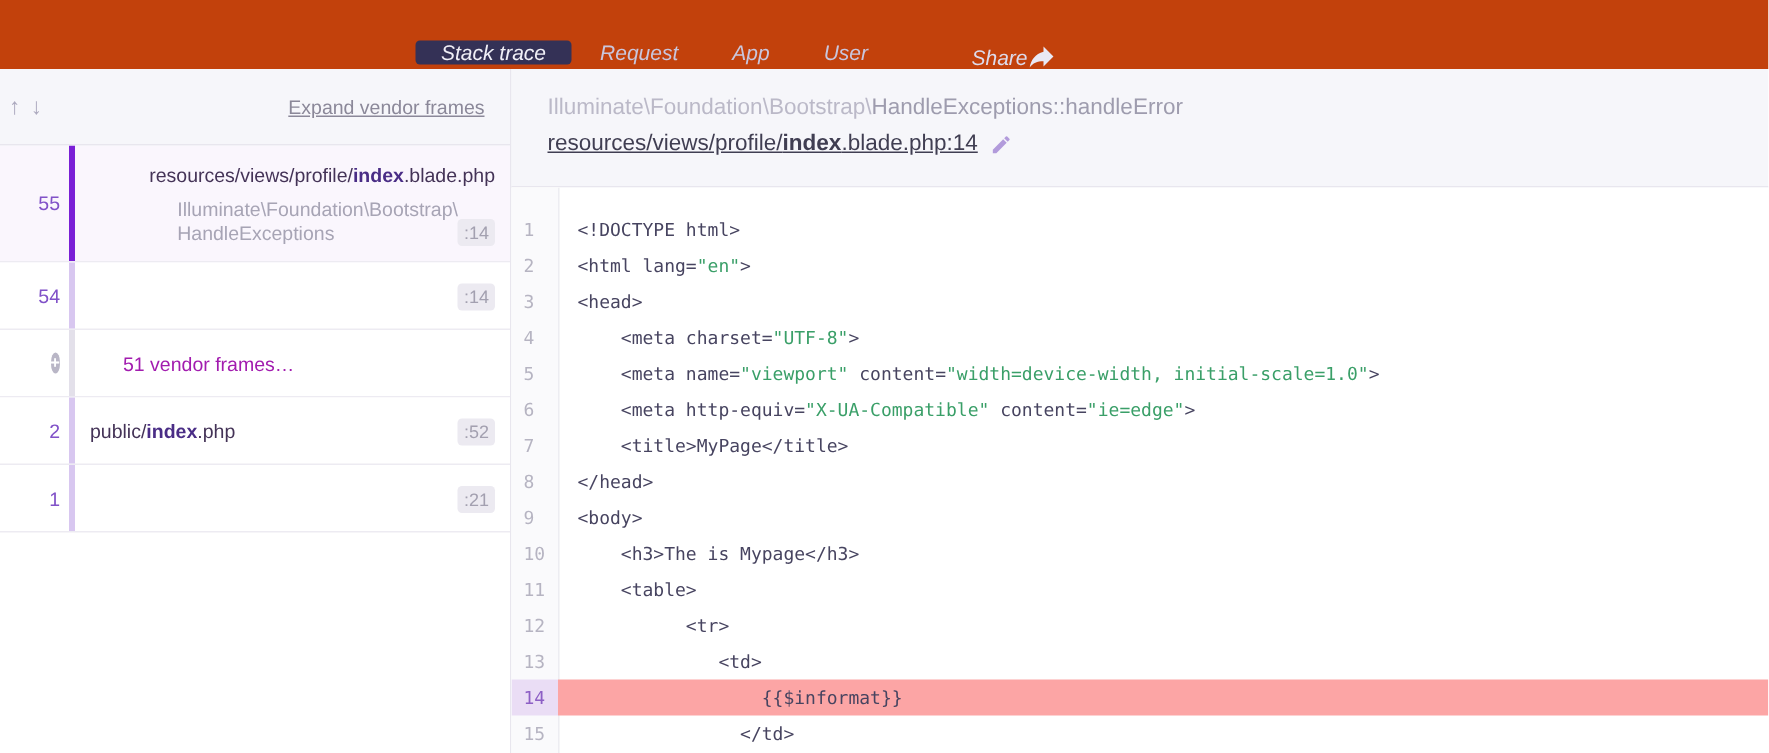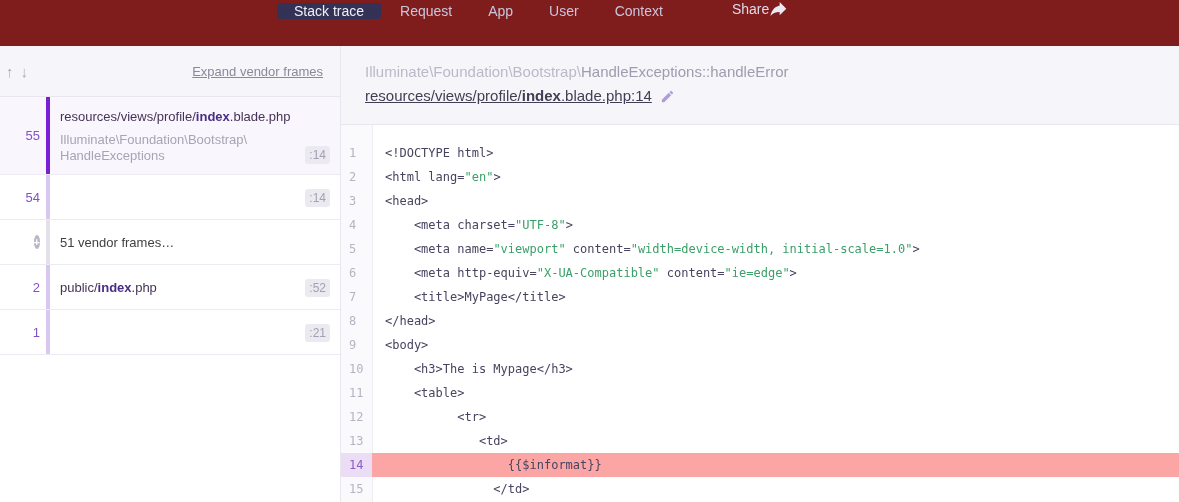--- a/index.html
+++ b/index.html
@@ -2,21 +2,21 @@
 <html><head>
 <meta charset="utf-8">
 <style>
   * { margin:0; padding:0; box-sizing:border-box; }
   html,body { width:1179px; height:502px; overflow:hidden; background:#fff;
               font-family:"Liberation Sans", sans-serif; }
 
   .app { width:1179px; height:502px; display:flex; flex-direction:column; }
 
   
-  .topnav { height:46px; flex:0 0 46px; background:#7f1d1d; display:flex; align-items:flex-start; }
+  .topnav { height:46px; flex:0 0 46px; background:#c2410c; display:flex; align-items:flex-end;font-style:italic; }
   .tabs { display:flex; margin-left:276px; align-items:stretch; }
   .tab { display:flex; align-items:center; padding:0 17px; margin:3px 1px;
          font-size:14px; color:#C9C6DD; cursor:pointer; border-radius:3px; }
   .tab.active { background:#343156; color:#F0EFF7; }
   .nav-divider { width:1px; background:#5E5B82; margin:8px 0 8px 25px; }
   .share-btn { display:flex; align-items:center; margin-left:25px;
                color:#DDDBEC; font-size:14px; cursor:pointer; }
   .share-btn svg { display:block; }
 
   
@@ -33,31 +33,31 @@
 
   .frames { flex:1; overflow:hidden; }
   .frame-row { display:flex; border-bottom:1px solid #EDEBF2; cursor:pointer; background:#fff; }
   .frame-row.selected { background:#FAF6FD; }
   .fnum { width:36px; flex:0 0 36px; text-align:right; padding-right:6px;
           display:flex; align-items:center; justify-content:flex-end;
           color:#8152C8; font-size:13px;padding-left:40px; }
   .fbar { width:4px; flex:0 0 4px; background:#D8C7F0; }
   .frame-row.selected .fbar { background:#7A1FD6; }
   .frame-row.vendor .fbar { background:#E3E0EA; }
-  .fbody { flex:1; padding:11px 10px 10px 10px; display:flex; flex-direction:column; justify-content:center; min-width:0; }
+  .fbody { flex:1; padding:11px 10px 10px 10px; display:flex; flex-direction:column; justify-content:center; min-width:0;align-items:flex-end; }
   .ftitle { font-size:13px; color:#443357; line-height:17px; }
   .ftitle b { font-weight:bold; color:#4A2D86; }
   .fsub { display:flex; justify-content:space-between; align-items:flex-end; margin-top:7px; }
   .fclass { font-size:13px; color:#A7A4B5; line-height:16px; }
   .badge { background:#ECEAF1; color:#A3A0B0; font-size:12px; line-height:16px;
            padding:1px 4px; border-radius:3px; flex:0 0 auto; }
   .row-compact .fbody { flex-direction:row; align-items:center; justify-content:space-between; min-height:44px; }
   .plus-circle { width:14px; height:14px; border-radius:50%; background:#B9B6C6; color:#fff;
                  font-size:11px; line-height:14px; text-align:center; font-weight:bold; }
-  .vendor-label { font-size:13px; color:#404040; }
+  .vendor-label { font-size:13px; color:#a21caf;margin-left:22px; }
 
   
   .main { flex:1; display:flex; flex-direction:column; min-width:0; }
   .main-header { height:79px; flex:0 0 79px; background:#F6F6FA; border-bottom:1px solid #E8E6EE;
                  padding:17px 20px 0 24px; }
   .exc-class { font-size:15px; color:#BBB9C8; line-height:18px; }
   .exc-class .method { color:#9E9CAE; }
   .file-line { font-size:15px; color:#403E52; line-height:18px; margin-top:6px; display:flex; align-items:center;text-decoration:underline; }
   .file-line b { font-weight:bold; }
   .edit-btn { margin-left:8px; cursor:pointer; display:flex; align-items:center; }
@@ -78,21 +78,20 @@
 <body>
 
 <div class="app">
 
   <div class="topnav">
     <div class="tabs">
         <div class="tab active">Stack trace</div>
         <div class="tab">Request</div>
         <div class="tab">App</div>
         <div class="tab">User</div>
-        <div class="tab">Context</div>
       </div>
     <div class="nav-divider"></div>
     <div class="share-btn">
       <span>Share</span>
       <svg width="19" height="17" viewBox="0 0 24 22" fill="#E9E8F4">
         <path d="M13.5 7.2V2.6l8.6 8.6-8.6 8.6v-4.4C8 15.4 4.3 17 1.6 20.8c1-6.3 4.8-11.9 11.9-13.6z"></path>
       </svg>
     </div>
   </div>
 

